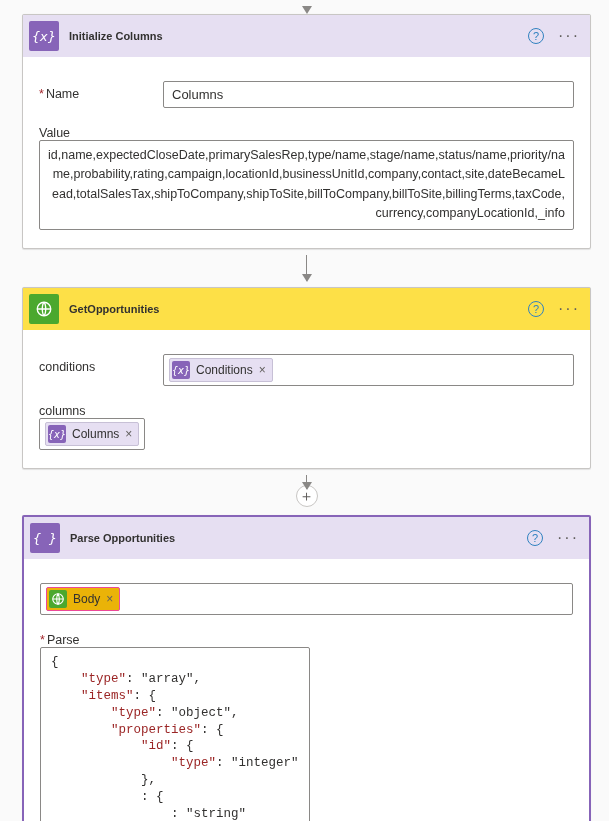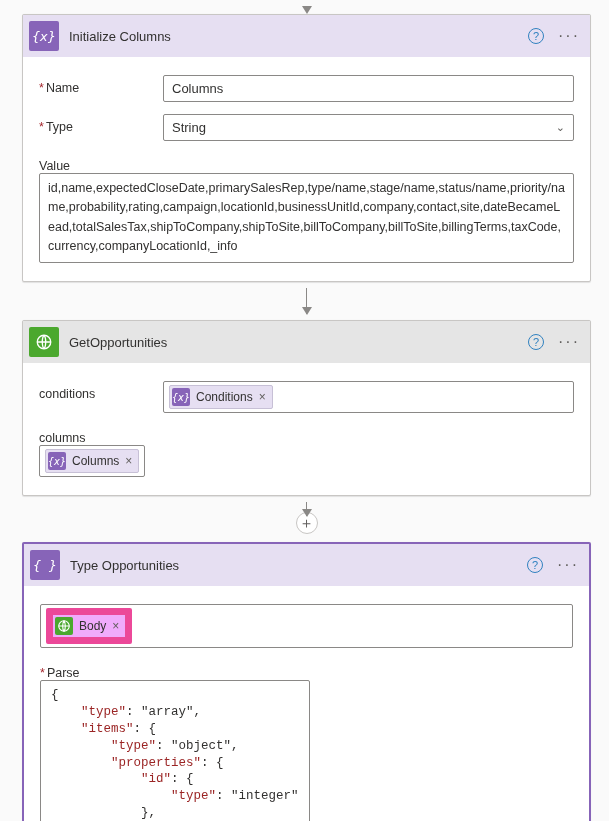--- a/index.html
+++ b/index.html
@@ -61,41 +61,42 @@
   }
   .card.selected {
     border: 2px solid #8764b8;
   }
   .card-header {
     display: flex;
     align-items: center;
     padding: 6px 10px 6px 6px;
   }
   .card-header.purple { background: #e6dff2; }
-  .card-header.blue { background: #e5e5e5; }
+  .card-header.blue { background: #fde047; }
   .card-header.purple2 { background: #e6dff2; }
   .icon-box {
     width: 30px; height: 30px;
     border-radius: 2px;
     display: flex;
     align-items: center;
     justify-content: center;
     margin-right: 10px;
     color: #fff;
     font-family: Consolas, monospace;
     font-size: 13px;
     font-weight: 400;
     font-style: italic;
   }
   .icon-box.var { background: #8764b8; }
   .icon-box.json { background: #8764b8; }
   .icon-box.http { background: #4ba82e; }
   .card-title {
     flex: 1;
-    font-size: 13px;
+    font-size: 11px;
+    font-weight: bold;
   }
   .card-actions {
     display: flex;
     gap: 14px;
     align-items: center;
     color: #605e5c;
   }
   .help-icon {
     width: 16px; height: 16px;
     border: 1.3px solid #3182c0;
@@ -105,21 +106,21 @@
     color: #3182c0;
     cursor: pointer;
   }
   .dots {
     font-size: 16px;
     letter-spacing: 2px;
     cursor: pointer;
     line-height: 8px;
   }
   .card-body {
-    padding: 18px 16px 18px 16px;
+    padding: 24px 16px 18px 16px;
   }
   .row {
     display: flex;
     align-items: flex-start;
     margin-bottom: 12px;
   }
   .row:last-child { margin-bottom: 0; flex-direction: column; }
   .row .label {
     width: 124px;
     padding-top: 6px;
@@ -143,20 +144,21 @@
   }
   .select .chev {
     font-size: 11px;
     color: #605e5c;
   }
   .textarea {
     min-height: 90px;
     line-height: 1.55;
     word-break: break-all;
     font-size: 12.5px;
+    text-align: right;
   }
   .token-field {
     display: flex;
     align-items: center;
     padding: 3px 5px;
     min-height: 32px;
   }
   .token {
     display: inline-flex;
     align-items: center;
@@ -178,22 +180,22 @@
   }
   .token .ticon.var { background: #8764b8; }
   .token .ticon.http { background: #4ba82e; font-style: normal; font-size: 11px; }
   .token .x {
     margin-left: 6px;
     color: #605e5c;
     font-size: 12px;
     cursor: pointer;
   }
   .token.body {
-    background: #f0abfc;
-    border: 7px solid #ec4899;
+    background: #eab308;
+    border: 1px solid #ec4899;
   }
   .redact {
     width: 180px; height: 20px;
     background: #000;
     border-radius: 4px;
   }
   .code-area {
     font-family: Consolas, "Courier New", monospace;
     font-size: 12.5px;
     min-height: 170px;
@@ -236,29 +238,20 @@
       </div>
     </div>
     <div class="card-body">
       <div class="row">
         <div class="label"><span class="req">*</span><span>Name</span></div>
         <div class="field">
           <div class="input">Columns</div>
         </div>
       </div>
       <div class="row">
-        <div class="label"><span class="req">*</span><span>Type</span></div>
-        <div class="field">
-          <div class="select">
-            <span>String</span>
-            <span class="chev">⌄</span>
-          </div>
-        </div>
-      </div>
-      <div class="row">
         <div class="label"><span>Value</span></div>
         <div class="field">
           <div class="textarea">id,name,expectedCloseDate,primarySalesRep,type/name,stage/name,status/name,priority/name,probability,rating,campaign,locationId,businessUnitId,company,contact,site,dateBecameLead,totalSalesTax,shipToCompany,shipToSite,billToCompany,billToSite,billingTerms,taxCode,currency,companyLocationId,_info</div>
         </div>
       </div>
     </div>
   </div>
 
   <div class="arrow-down">
       <div class="line"></div>
@@ -310,21 +303,21 @@
       <div class="line" style="height:14px"></div>
     </div>
   <div class="plus-circle">
       <div class="c">＋</div>
     </div>
   <div style="height:8px"></div>
 
   <div class="card selected">
     <div class="card-header purple2">
       <div class="icon-box json">{ }</div>
-      <div class="card-title">Type Opportunities</div>
+      <div class="card-title">Parse Opportunities</div>
       <div class="card-actions">
         <div class="help-icon">?</div>
         <div class="dots">···</div>
       </div>
     </div>
     <div class="card-body">
       <div class="row">
         <div class="field">
           <div class="token-field">
             <span class="token body">

